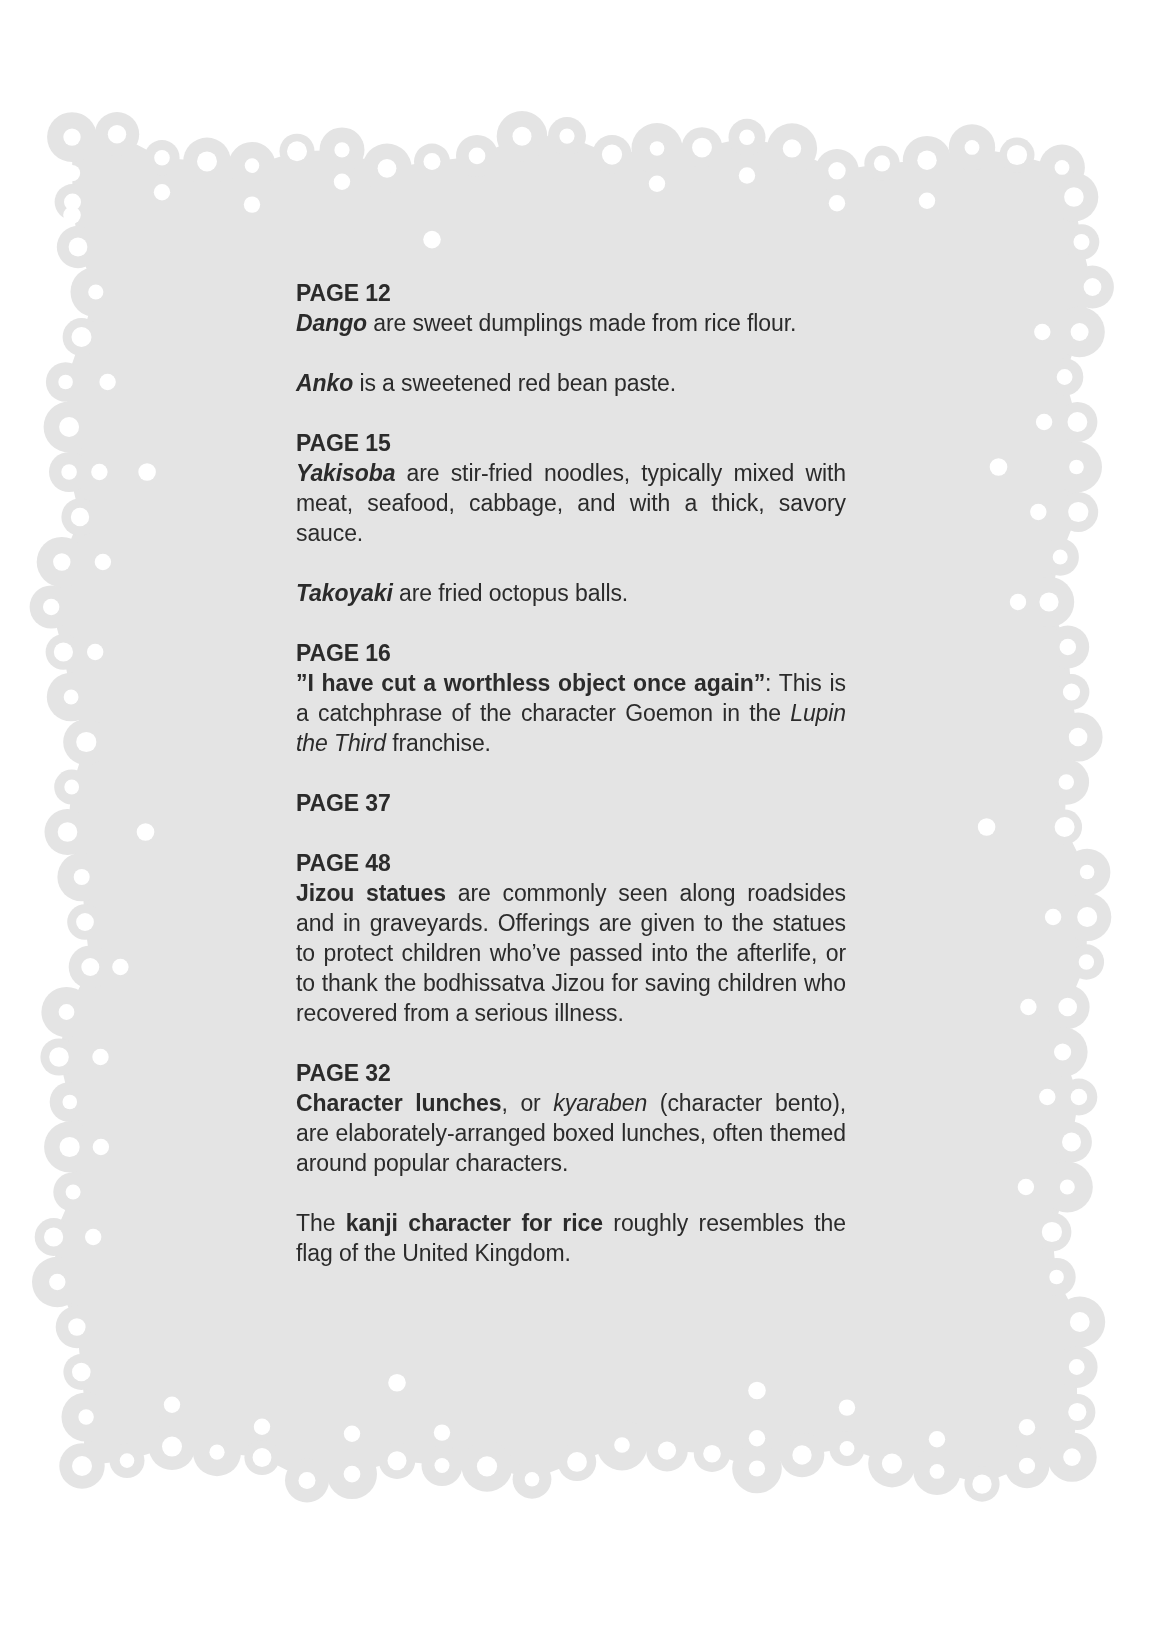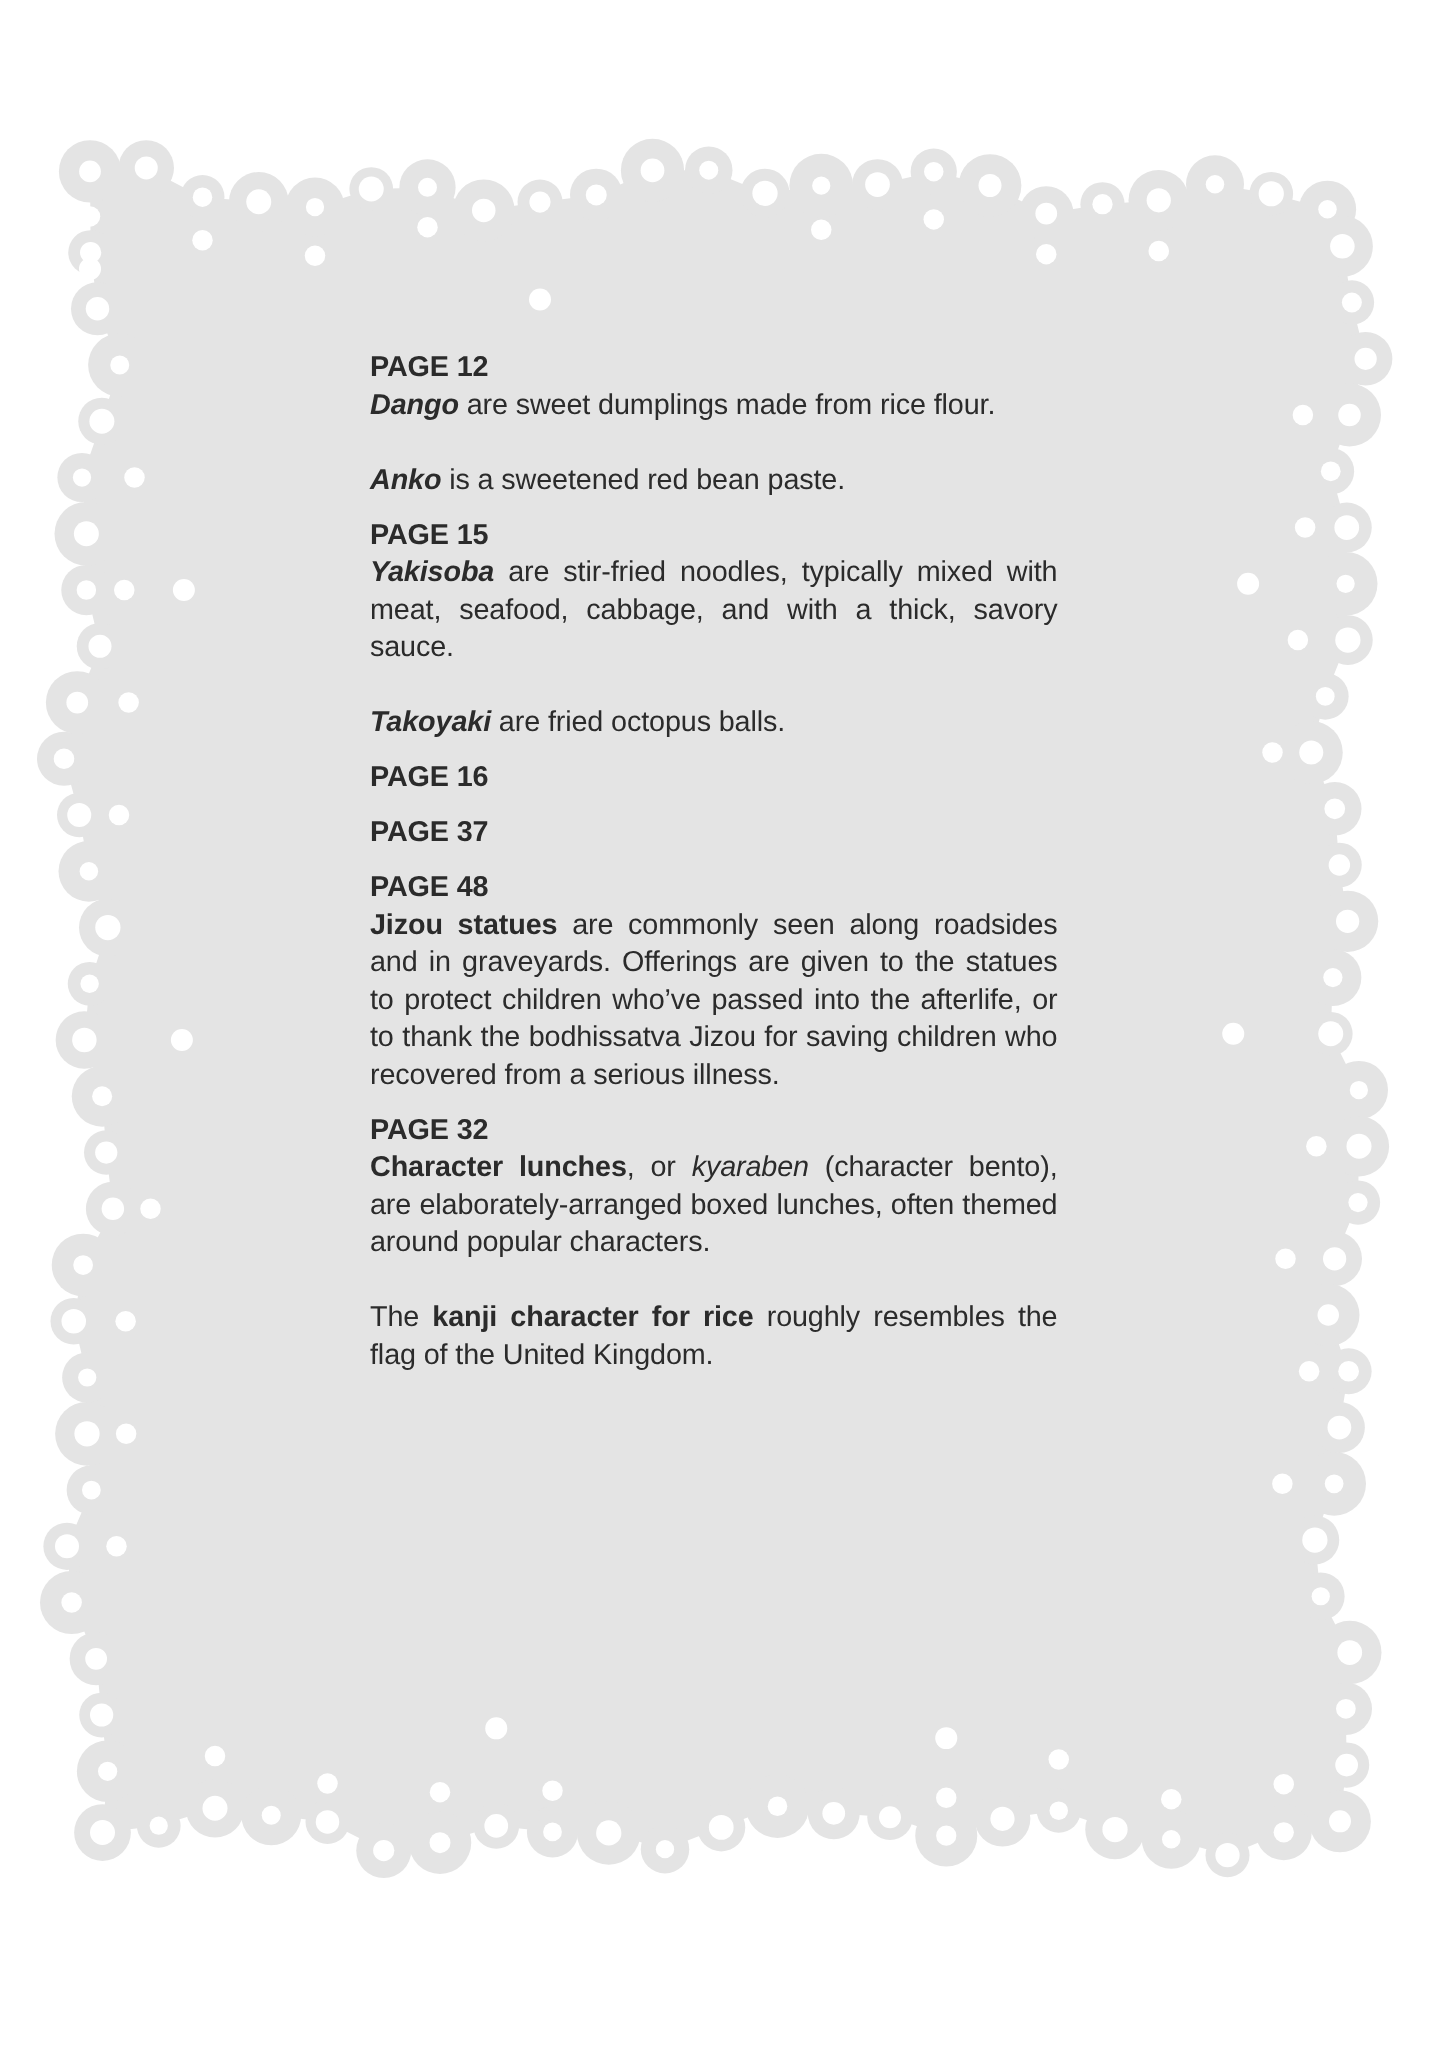--- a/index.html
+++ b/index.html
@@ -25,21 +25,21 @@
     left:296px;
     top:278px;
     width:550px;
     z-index:2;
     font-family:"Liberation Sans", sans-serif;
     font-size:23px;
     line-height:30px;
     color:var(--text);
     letter-spacing:-0.1px;
   }
-  .section + .section{margin-top:14px;}
+  .section + .section{margin-top:30px;}
   .heading{font-weight:700;}
   .para{margin:0;text-align:justify;}
   .para + .para{margin-top:30px;}
   .run-b{font-weight:700;}
   .run-i{font-style:italic;}
   .run-bi{font-weight:700;font-style:italic;}
 </style>
 </head>
 <body>
 
@@ -304,20 +304,21 @@
         <p class="para"><span class="run-bi">Dango</span><span> are sweet dumplings made from rice flour.</span></p>
         <p class="para"><span class="run-bi">Anko</span><span> is a sweetened red bean paste.</span></p>
       </div>
       <div class="section">
         <div class="heading">PAGE 15</div>
         <p class="para"><span class="run-bi">Yakisoba</span><span> are stir-fried noodles, typically mixed with meat, seafood, cabbage, and with a thick, savory sauce.</span></p>
         <p class="para"><span class="run-bi">Takoyaki</span><span> are fried octopus balls.</span></p>
       </div>
       <div class="section">
         <div class="heading">PAGE 16</div>
+        <p class="para"><span class="run-b">”I have cut a worthless object once again”</span><span>: This is a catchphrase of the character Goemon in the </span><span class="run-i">Lupin the Third</span><span> franchise.</span></p>
       </div>
       <div class="section">
         <div class="heading">PAGE 37</div>
       </div>
       <div class="section">
         <div class="heading">PAGE 48</div>
         <p class="para"><span class="run-b">Jizou statues</span><span> are commonly seen along roadsides and in graveyards. Offerings are given to the statues to protect children who’ve passed into the afterlife, or to thank the bodhissatva Jizou for saving children who recovered from a serious illness.</span></p>
       </div>
       <div class="section">
         <div class="heading">PAGE 32</div>

